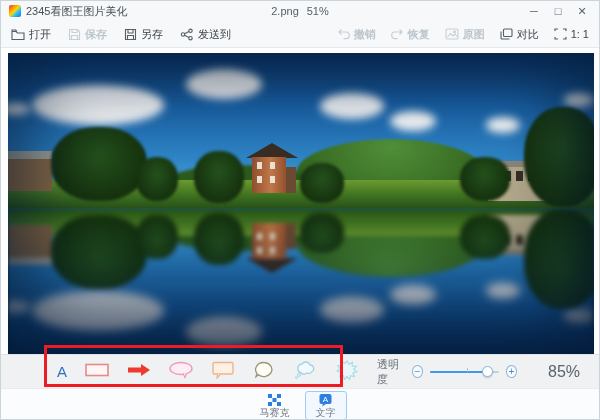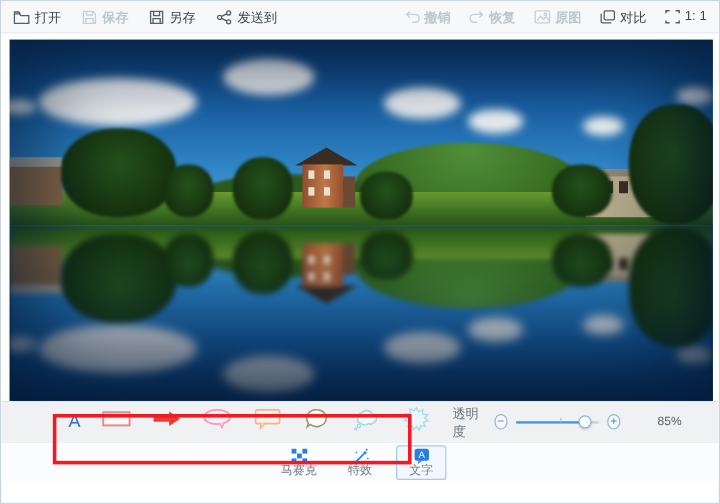--- a/index.html
+++ b/index.html
@@ -88,40 +88,53 @@
   .opacity-group { margin-left:auto; margin-right:52px; display:flex; align-items:center; gap:7px; }
   .opacity-label { font-size:11px; color:#6a737b; }
   .step-btn { width:13px; height:13px; border-radius:50%; border:1px solid #8fb6d8; color:#4c88c8;
     font-size:10px; line-height:11px; text-align:center; background:#f6fafc; }
   .slider { position:relative; width:82px; height:13px; }
   .slider-track { position:absolute; left:0; right:0; top:6px; height:2px; background:#c9ced2; border-radius:1px; }
   .slider-fill { position:absolute; left:0; top:6px; height:2px; background:#3d9ae8; border-radius:1px; }
   .slider-tick { position:absolute; left:54%; top:3px; width:1px; height:4px; background:#b8bec2; }
   .slider-thumb { position:absolute; top:1px; width:11px; height:11px; border-radius:50%;
     background:#fff; border:1px solid #86b7e0; box-shadow:0 1px 2px rgba(0,0,0,.18); }
-  .opacity-value { font-size:10px; color:#5a636b;padding-left:24px; }
+  .opacity-value { font-size:16px; color:#5a636b;padding-left:24px; }
 
   
   .tabbar { height:33px; background:#fbfcfd; border-top:1px solid #e8ebee;
     display:flex; justify-content:center; gap:9px; padding-top:2px; }
   .tab { width:42px; height:29px; display:flex; flex-direction:column; align-items:center;
     justify-content:center; gap:1px; border:1px solid transparent; border-radius:3px; }
   .tab-label { font-size:10px; color:#6e7780; line-height:1; }
   .tab.selected { border-color:#9fcbf2; background:#f2f8fe; }
   .tab svg { display:block; }
 
   
   .highlight-rect { position:absolute; left:43px; top:344px; width:299px; height:42px;
     border:3px solid #ee1b24; z-index:40; }
 </style>
 </head>
 <body>
 
 <div class="window">
 
+  <div class="titlebar">
+    <div class="app-icon"></div>
+    <span class="app-title">2345看图王图片美化</span>
+    <div class="doc-info">
+      <span>2.png</span>
+      <span>51%</span>
+    </div>
+    <div class="win-controls">
+      <span class="win-btn">─</span>
+      <span class="win-btn">□</span>
+      <span class="win-btn">✕</span>
+    </div>
+  </div>
 
   <div class="toolbar">
     <div class="tb-btn">
       <span>
           <svg width="14" height="13" viewBox="0 0 14 13">
             <path class="stroke" d="M1 3.5h4l1.5 1.5H13v6.5H1z M1 3.5V2h3.5L6 3.5" fill="none" stroke-width="1.1"></path>
           </svg>
         </span>
       <span>打开</span>
     </div>
@@ -345,32 +358,20 @@
               <rect x="1" y="1" width="4" height="4"></rect>
               <rect x="10" y="1" width="4" height="4"></rect>
               <rect x="5.5" y="5" width="4" height="4"></rect>
               <rect x="1" y="9" width="4" height="4"></rect>
               <rect x="10" y="9" width="4" height="4"></rect>
             </g>
           </svg>
         </span>
       <span class="tab-label">马赛克</span>
     </div>
-    <div class="tab">
-      <span>
-          <svg width="15" height="14" viewBox="0 0 15 14">
-            <g stroke="#2a7de1" stroke-width="1.4" fill="none">
-              <path d="M3 12.5L10 5.5"></path>
-              <path d="M10.2 5.3l1.8-1.8" stroke-width="2"></path>
-              <path d="M12.5 1v1.6 M11.7 1.8h1.6 M3.5 3.5l1 1 M13 8.5l1 1" stroke-width="1"></path>
-            </g>
-          </svg>
-        </span>
-      <span class="tab-label">特效</span>
-    </div>
     <div class="tab selected">
       <span>
           <svg width="15" height="14" viewBox="0 0 15 14">
             <rect x="1.5" y="1" width="12" height="10" rx="2" fill="#2a7de1"></rect>
             <path d="M5 11l-1 2.6L8 11z" fill="#2a7de1"></path>
             <text x="7.5" y="8.8" text-anchor="middle" font-size="8" font-family="Liberation Sans, sans-serif" fill="#fff">A</text>
           </svg>
         </span>
       <span class="tab-label">文字</span>
     </div>

